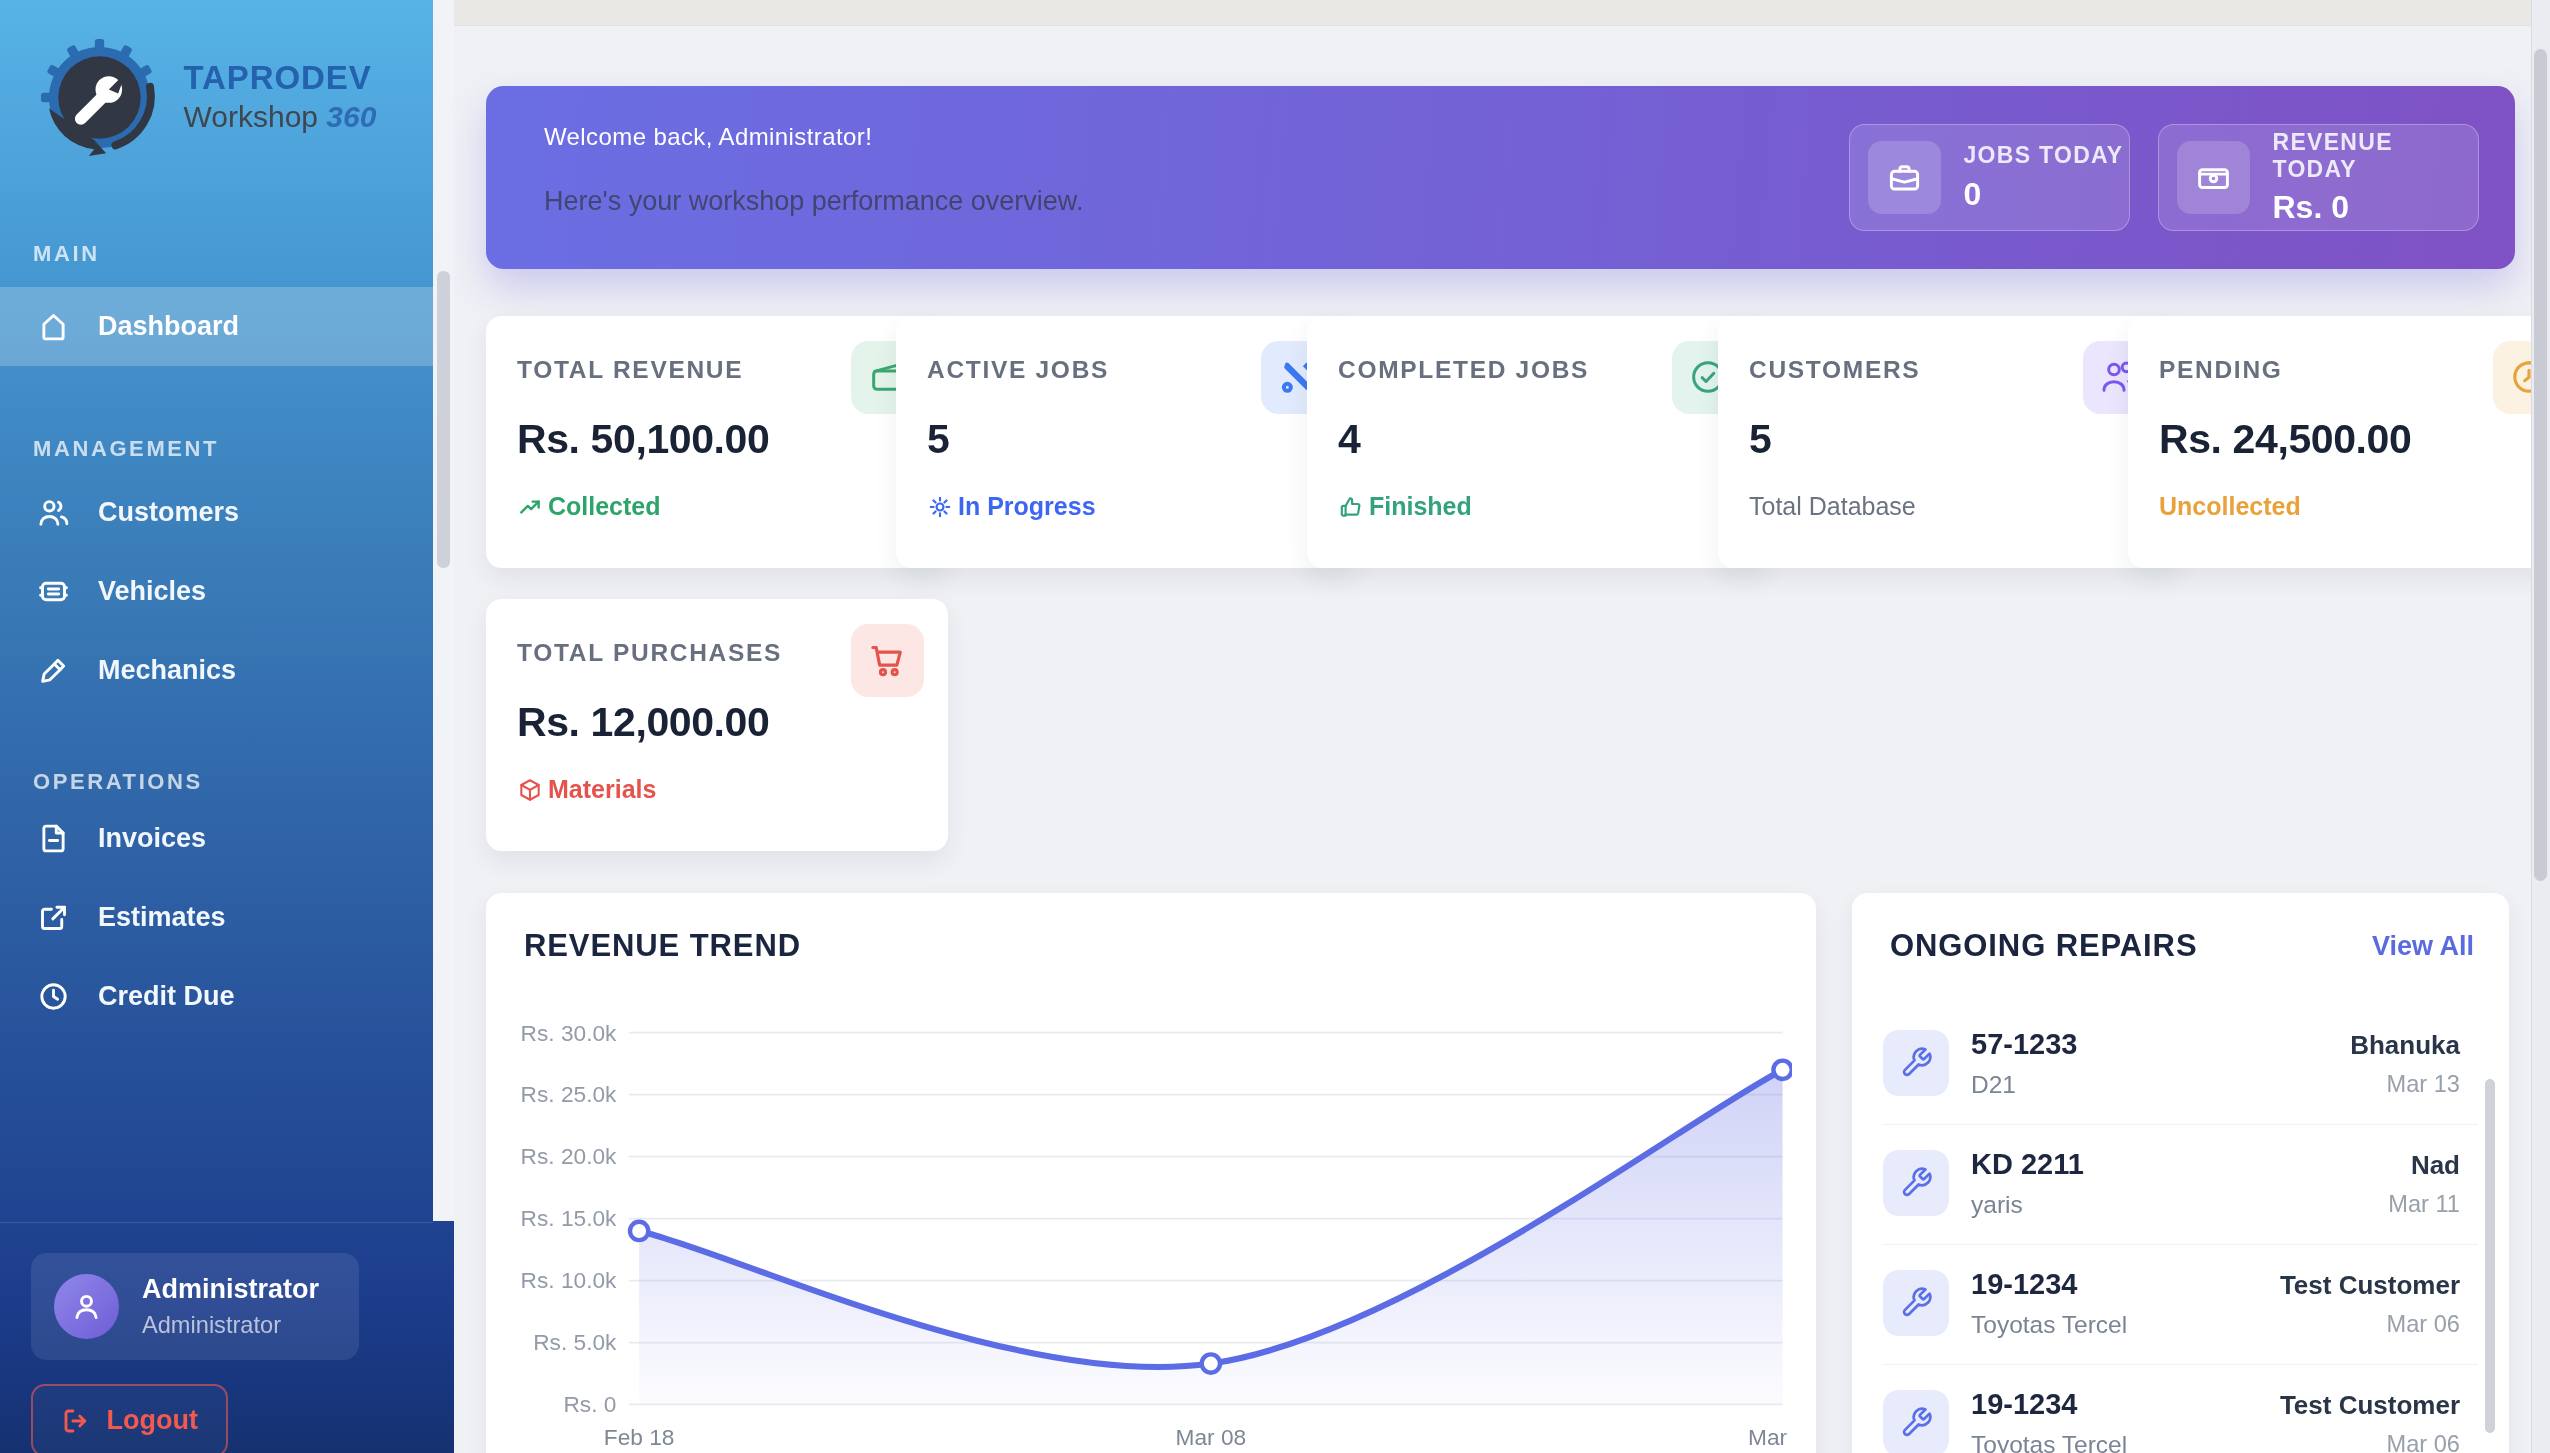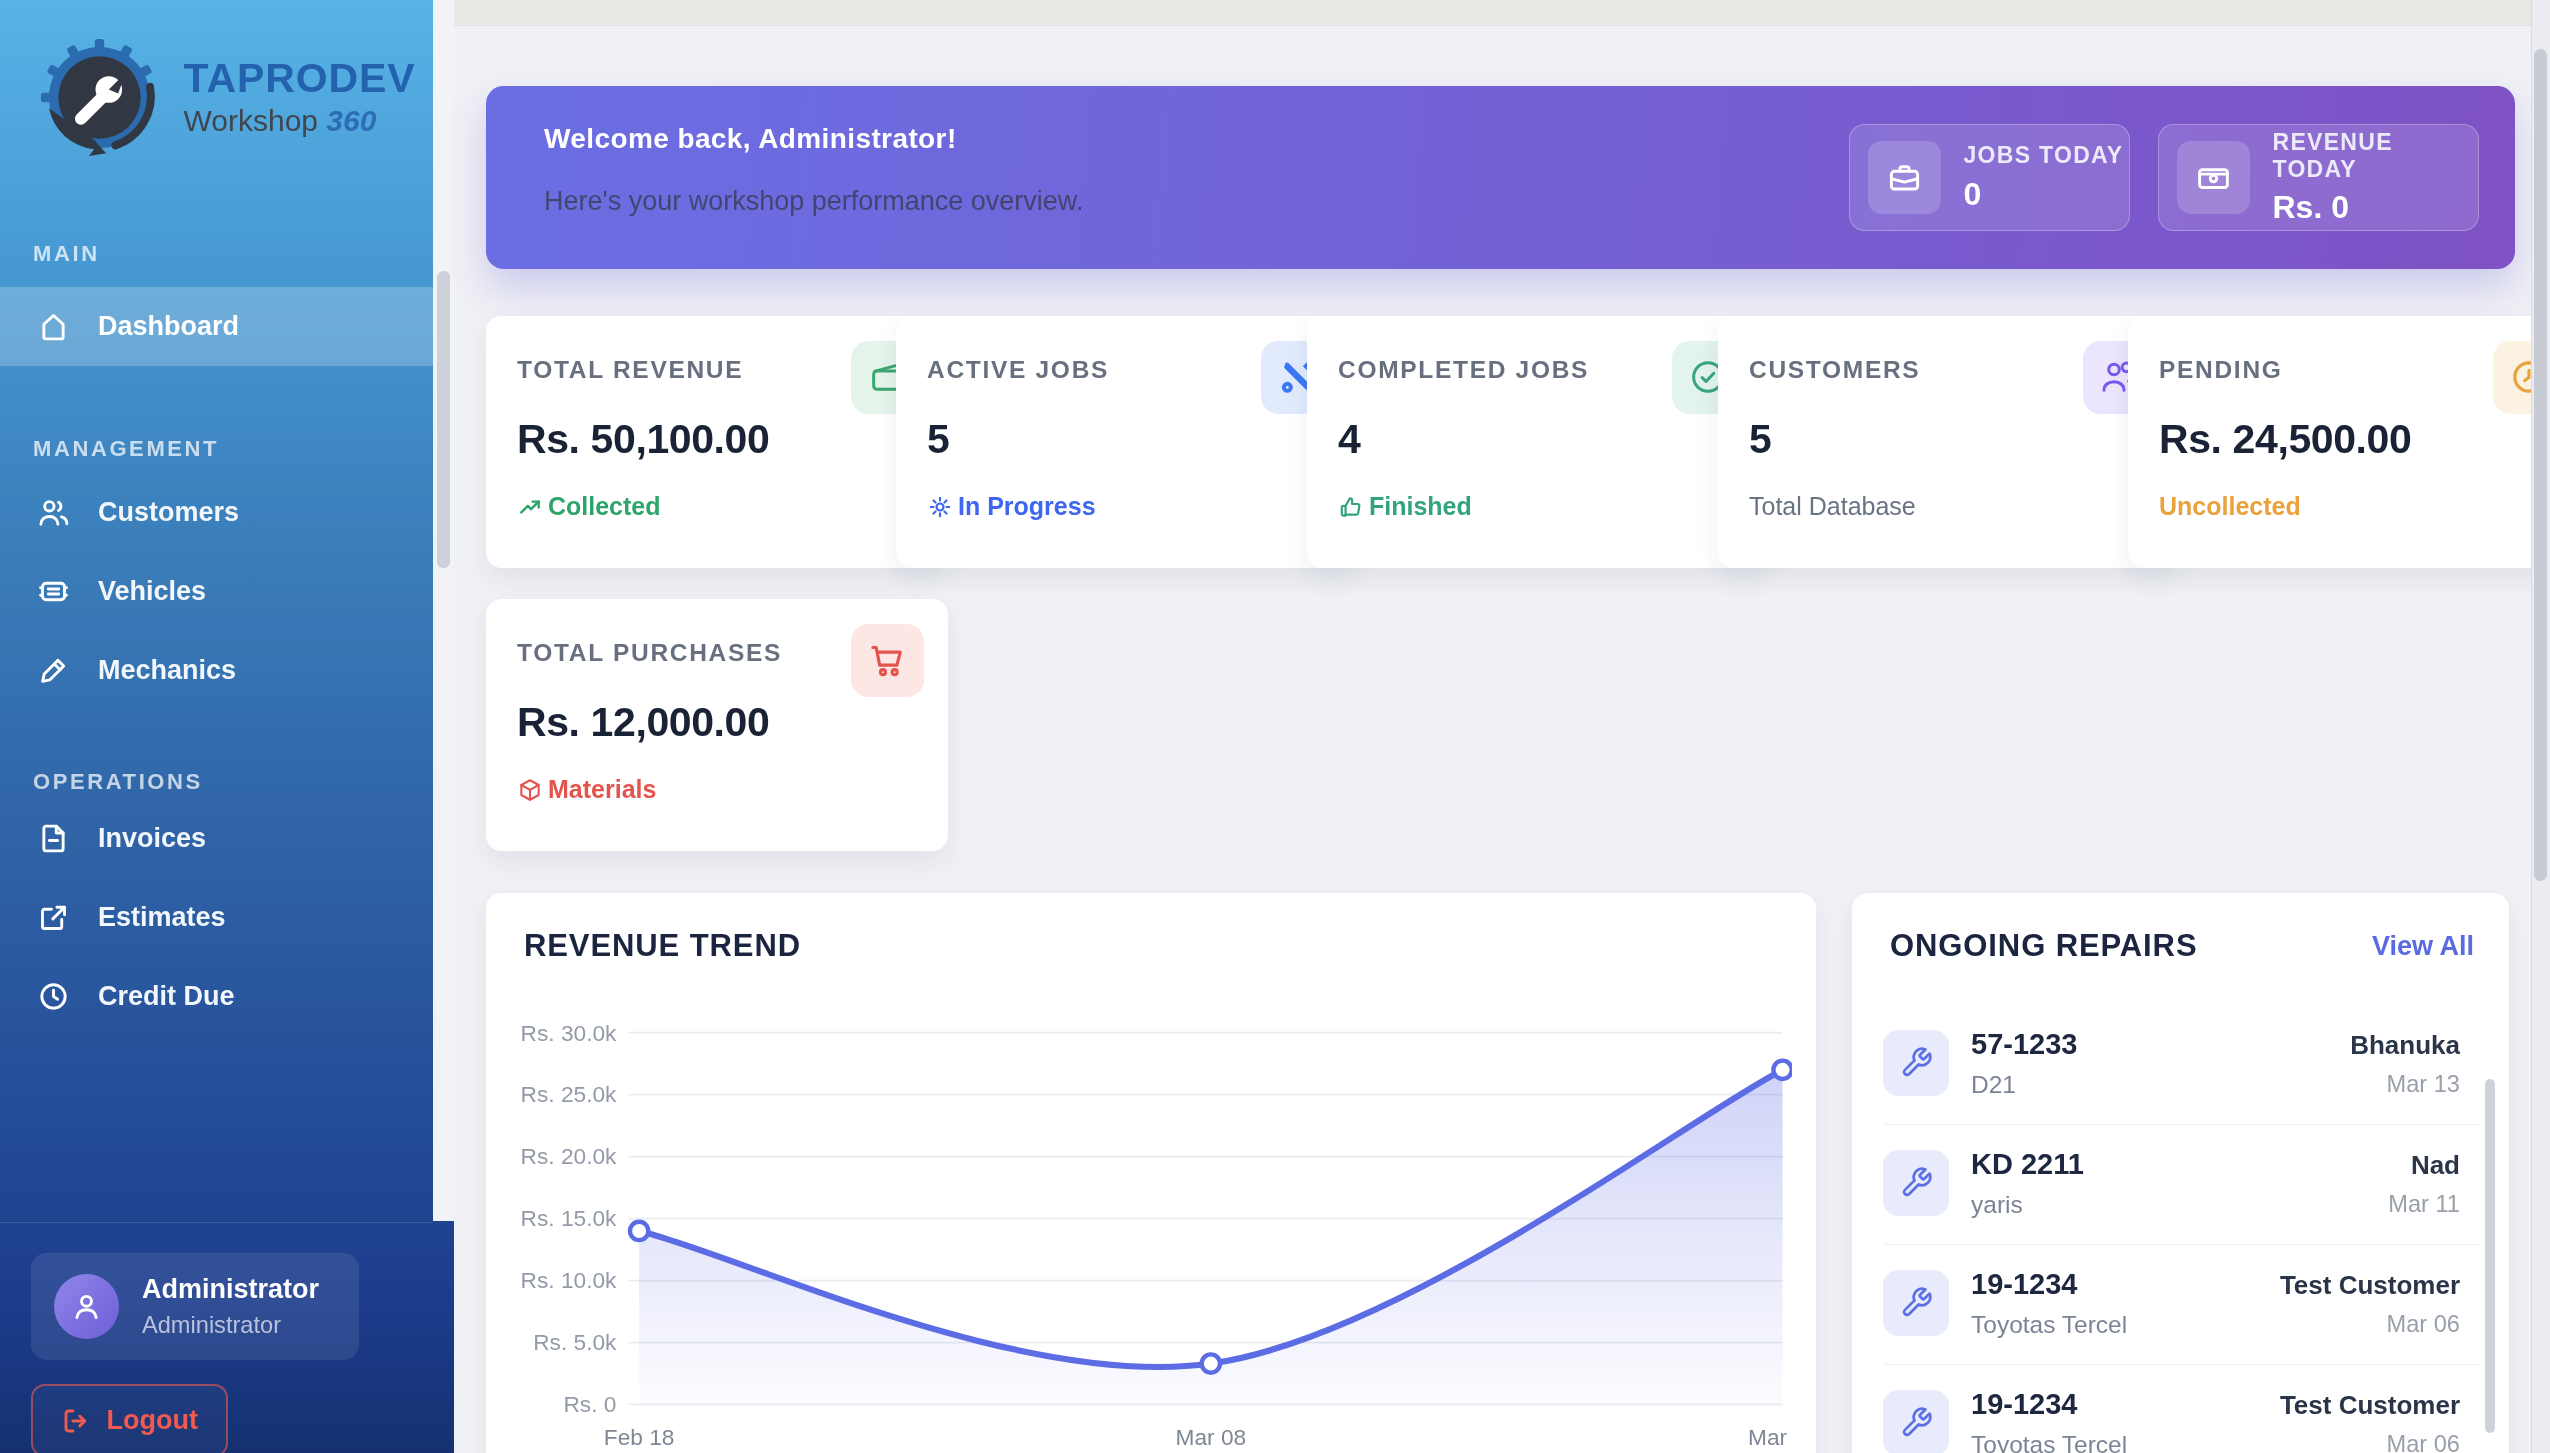--- a/index.html
+++ b/index.html
@@ -12,21 +12,21 @@
   .page-thumb { position:absolute; right:2.6px; top:49px; width:13px; height:832px; border-radius:7px; background:#c8cad4; }
 
   
   .sidebar { position:absolute; left:0; top:0; width:454px; height:1454px;
     background:linear-gradient(180deg,#57b3e6 0%,#4596d0 20%,#3a7db9 38%,#2f63a6 58%,#254e98 75%,#1c3c8b 90%,#153170 100%); }
   .side-gutter { position:absolute; right:0; top:0; width:21px; height:1221px; background:#f2f3f7; }
   .side-thumb { position:absolute; right:4.4px; top:271px; width:12.2px; height:297px; border-radius:6.1px; background:#ced1da; }
 
   .logo-row { position:absolute; left:33px; top:31px; display:flex; align-items:center; gap:17.5px; width:400px; }
   .logo-mark { width:133px; height:133px; flex:0 0 auto; }
-  .brand-name { font-size:41px; font-weight:800; color:#2462ae; letter-spacing:0.9px; line-height:1.05; }
+  .brand-name { font-size:33px; font-weight:800; color:#2462ae; letter-spacing:0.9px; line-height:1.05; }
   .brand-sub { font-size:30px; color:#3f4650; font-weight:500; margin-top:3.5px; }
   .brand-sub .accent { color:#2f6cb6; font-weight:700; font-style:italic; }
 
   .nav { position:absolute; left:0; top:236px; width:433px; }
   .nav-sec { height:35px; line-height:35px; padding-left:33px; font-size:22px; font-weight:700; letter-spacing:2.6px; color:rgba(255,255,255,0.72); }
   .nav-item { height:79px; display:flex; align-items:center; gap:28px; padding-left:37px; font-size:27px; font-weight:600; color:#f2f7fc; cursor:pointer; }
   .nav-item.active { background:rgba(255,255,255,0.22); color:#ffffff; font-weight:700; height:79px; }
   .nav-item .nic { width:33px; height:33px; flex:0 0 auto; }
   .mt18{margin-top:15.7px;} .mt74{margin-top:65px;} .mt8{margin-top:7px;} .mt62{margin-top:54px;} .mt6{margin-top:5.2px;}
 
@@ -34,21 +34,21 @@
   .user-card { position:absolute; left:31px; top:30px; width:328px; height:107px; background:rgba(255,255,255,0.09); border-radius:15.7px; display:flex; align-items:center; gap:23px; padding-left:23px; }
   .avatar { width:65px; height:65px; border-radius:50%; background:linear-gradient(135deg,#9186ea,#6d5ed6); display:flex; align-items:center; justify-content:center; flex:0 0 auto; }
   .user-name { font-size:27px; font-weight:700; color:#ffffff; }
   .user-role { font-size:23.6px; color:#b9c2dd; margin-top:6.1px; }
   .logout-btn { position:absolute; left:31px; top:161px; width:197px; height:73px; border:2.6px solid rgba(233,88,80,0.6); border-radius:14px; background:rgba(255,255,255,0.03); display:flex; align-items:center; justify-content:center; gap:15.7px; color:#f25a50; font-size:27px; font-weight:700; cursor:pointer; }
 
   
   .banner { position:absolute; left:486px; top:86px; width:2029px; height:183px; border-radius:17.5px;
     background:linear-gradient(95deg,#6b6ee3 0%,#7460d4 55%,#7f52c5 100%);
     box-shadow:0 19px 38px rgba(109,99,216,0.28); }
-  .banner-title { position:absolute; left:58px; top:37px; font-size:28px; font-weight:700; color:#ffffff; letter-spacing:0.4px; }
+  .banner-title { position:absolute; left:58px; top:37px; font-size:24px; font-weight:400; color:#ffffff; letter-spacing:0.4px; }
   .banner-sub { position:absolute; left:58px; top:100px; font-size:27px; color:rgba(48,55,70,0.72); }
   .chip { position:absolute; top:38px; height:107px; border-radius:15.7px; background:rgba(255,255,255,0.13); border:1.7px solid rgba(255,255,255,0.28); display:flex; align-items:center; gap:23px; padding-left:17.5px; cursor:default; }
   .chip.jobs { right:385px; width:281px; }
   .chip.revenue { right:36px; width:321px; }
   .chip-tile { width:73px; height:73px; border-radius:14px; background:rgba(255,255,255,0.17); display:flex; align-items:center; justify-content:center; flex:0 0 auto; }
   .chip-label { font-size:23px; letter-spacing:1.3px; color:#ece9fa; font-weight:600; }
   .chip-value { font-size:32px; font-weight:800; color:#ffffff; margin-top:6.1px; }
 
   
   .stat { position:absolute; width:462px; height:252px; background:#ffffff; border-radius:15.7px; box-shadow:0 10.5px 24.5px rgba(24,39,75,0.07); }

